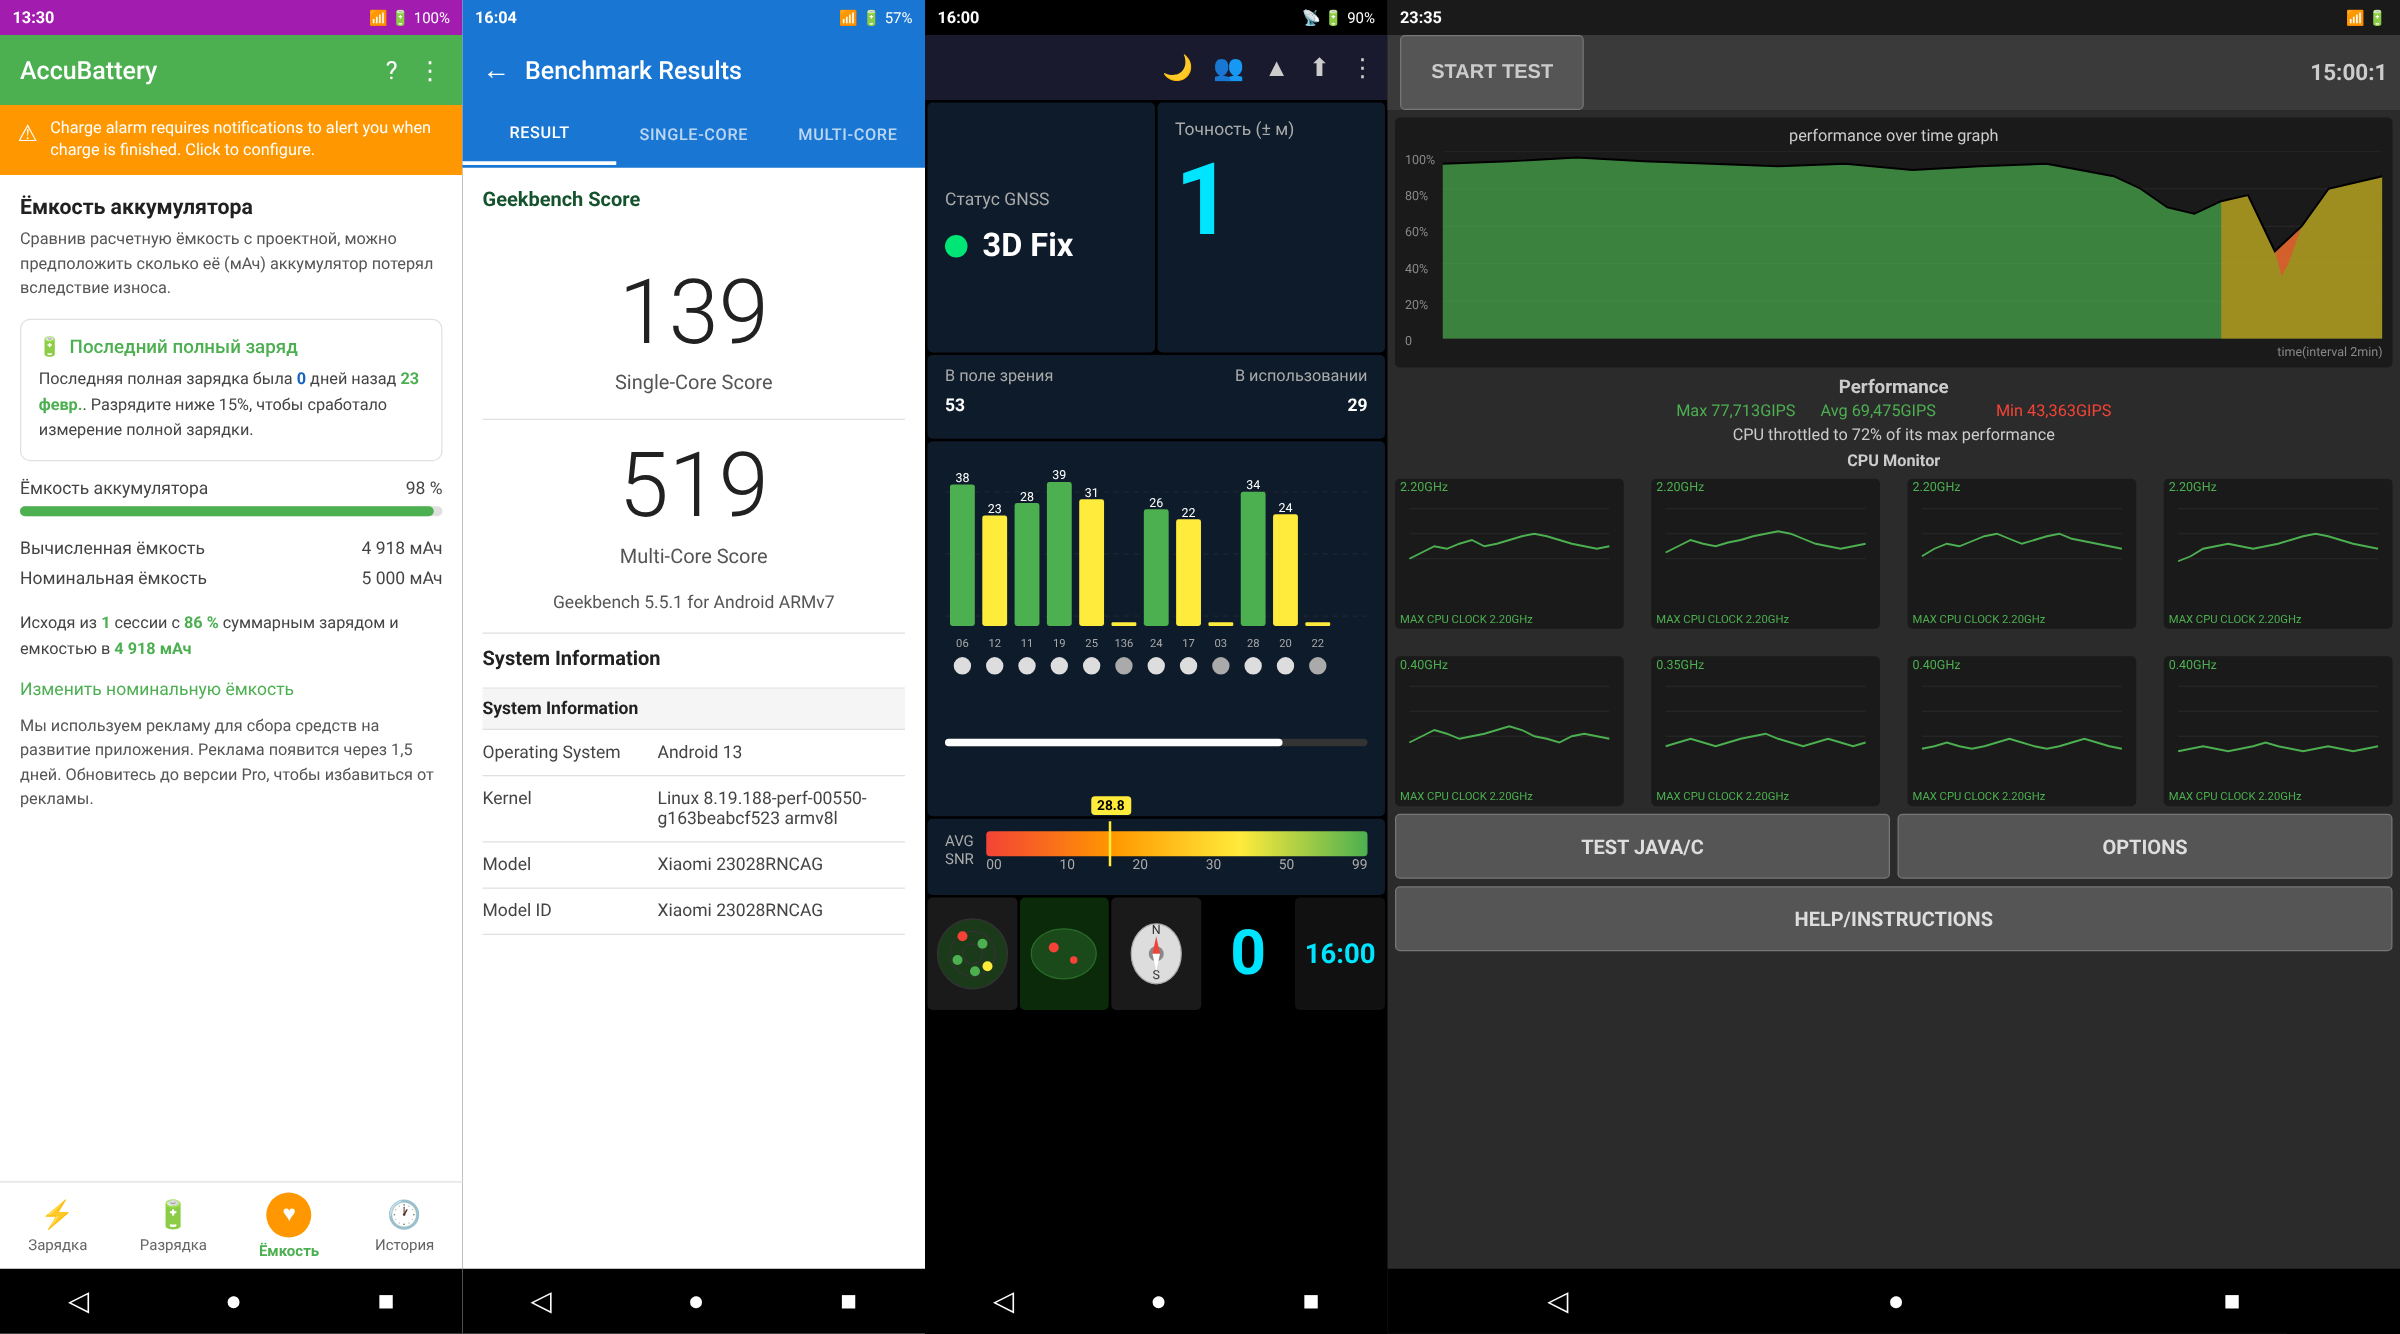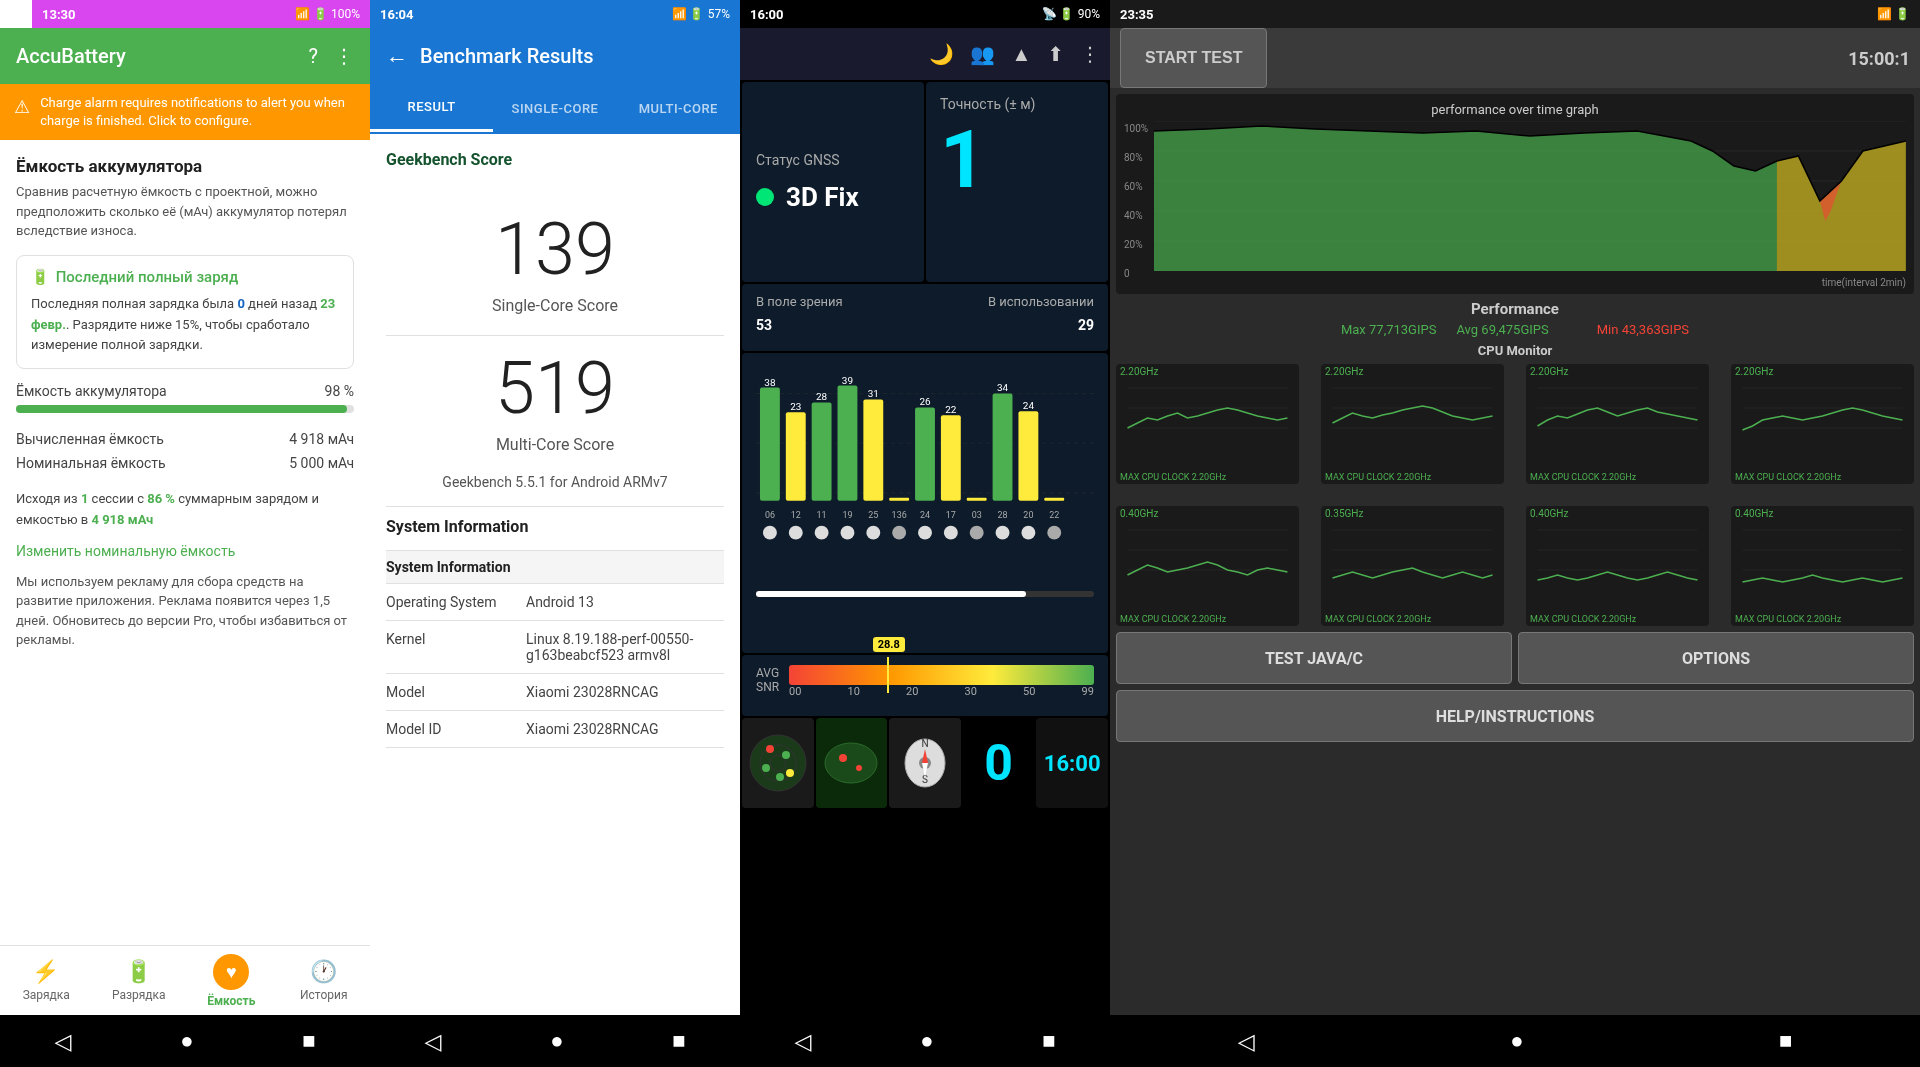--- a/index.html
+++ b/index.html
@@ -1,20 +1,20 @@
 <!DOCTYPE html>
 <html><head>
   <meta charset="utf-8">
   <style>
     * { margin: 0; padding: 0; box-sizing: border-box; }
     body { width: 1920px; height: 1067px; display: flex; flex-direction: row; font-family: 'Roboto', Arial, sans-serif; overflow: hidden; background: #000; }
 
     
     .panel1 { width: 370px; height: 1067px; background: #fff; display: flex; flex-direction: column; }
-    .p1-statusbar { background: #d946ef; height: 28px; display: flex; align-items: center; justify-content: space-between; padding: 0 10px; margin-left: 32px; }
+    .p1-statusbar { background: #a21caf; height: 28px; display: flex; align-items: center; justify-content: space-between; padding: 0 10px; }
     .p1-statusbar-time { color: #fff; font-size: 13px; font-weight: bold; }
     .p1-statusbar-icons { color: #fff; font-size: 12px; }
     .p1-toolbar { background: #4CAF50; height: 56px; display: flex; align-items: center; justify-content: space-between; padding: 0 16px; }
     .p1-toolbar-title { color: #fff; font-size: 20px; font-weight: 500; }
     .p1-toolbar-icons { display: flex; gap: 16px; }
     .p1-toolbar-icons span { color: #fff; font-size: 20px; cursor: pointer; }
     .p1-alert { background: #FF9800; padding: 10px 14px; display: flex; align-items: flex-start; gap: 10px; }
     .p1-alert-icon { color: #fff; font-size: 18px; margin-top: 2px; }
     .p1-alert-text { color: #fff; font-size: 13px; line-height: 1.4; }
     .p1-content { flex: 1; overflow-y: auto; padding: 16px; }
@@ -512,20 +512,21 @@
       </div>
     </div>
 
     <div class="p4-perf-section">
       <div class="p4-perf-title">Performance</div>
       <div class="p4-perf-stats">
         <span class="p4-perf-max">Max 77,713GIPS</span>
         <span class="p4-perf-avg">Avg 69,475GIPS</span>
         <span class="p4-perf-min">Min 43,363GIPS</span>
       </div>
+      <div class="p4-perf-throttle">CPU throttled to 72% of its max performance</div>
     </div>
 
     <div class="p4-cpu-monitor-title">CPU Monitor</div>
     <div class="p4-cpu-grid">
 
       <div class="p4-cpu-core">
         <span class="p4-cpu-core-label">2.20GHz</span>
         <svg class="cpu-core-svg" viewBox="0 0 160 80">
           <rect width="160" height="80" fill="#1a1a1a"></rect>
           <line x1="0" y1="20" x2="160" y2="20" stroke="#333" stroke-width="0.5"></line>

